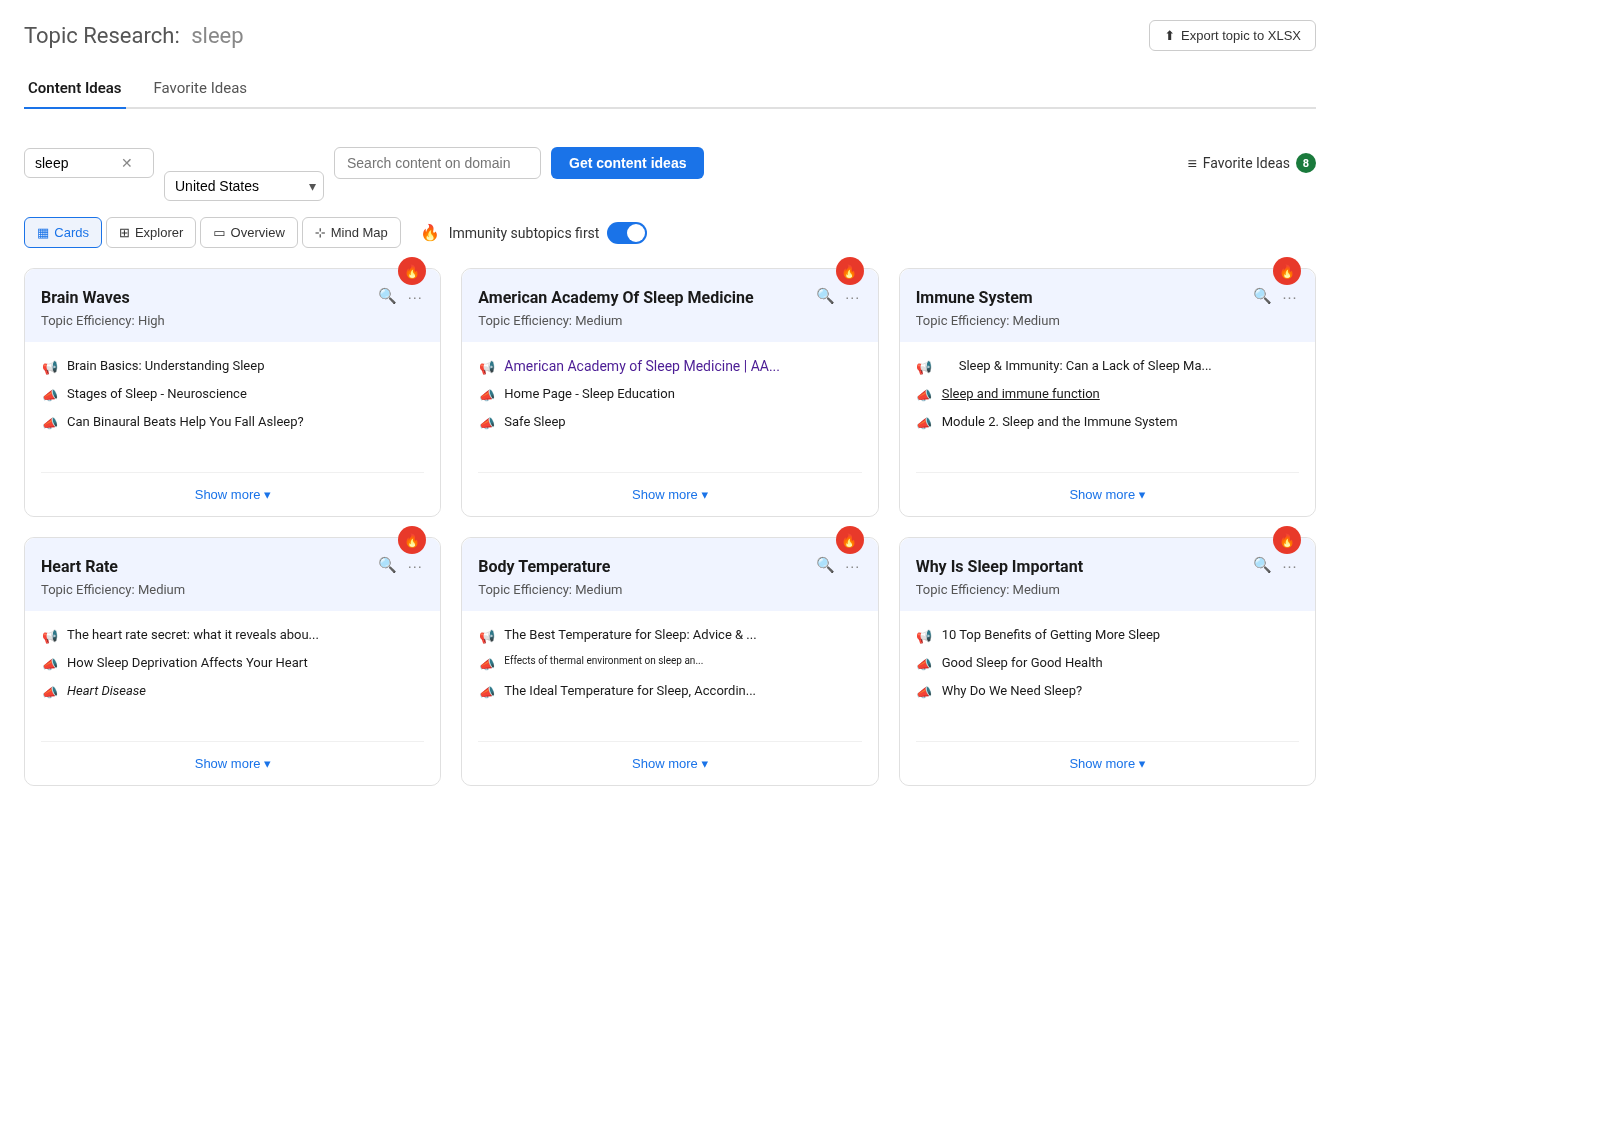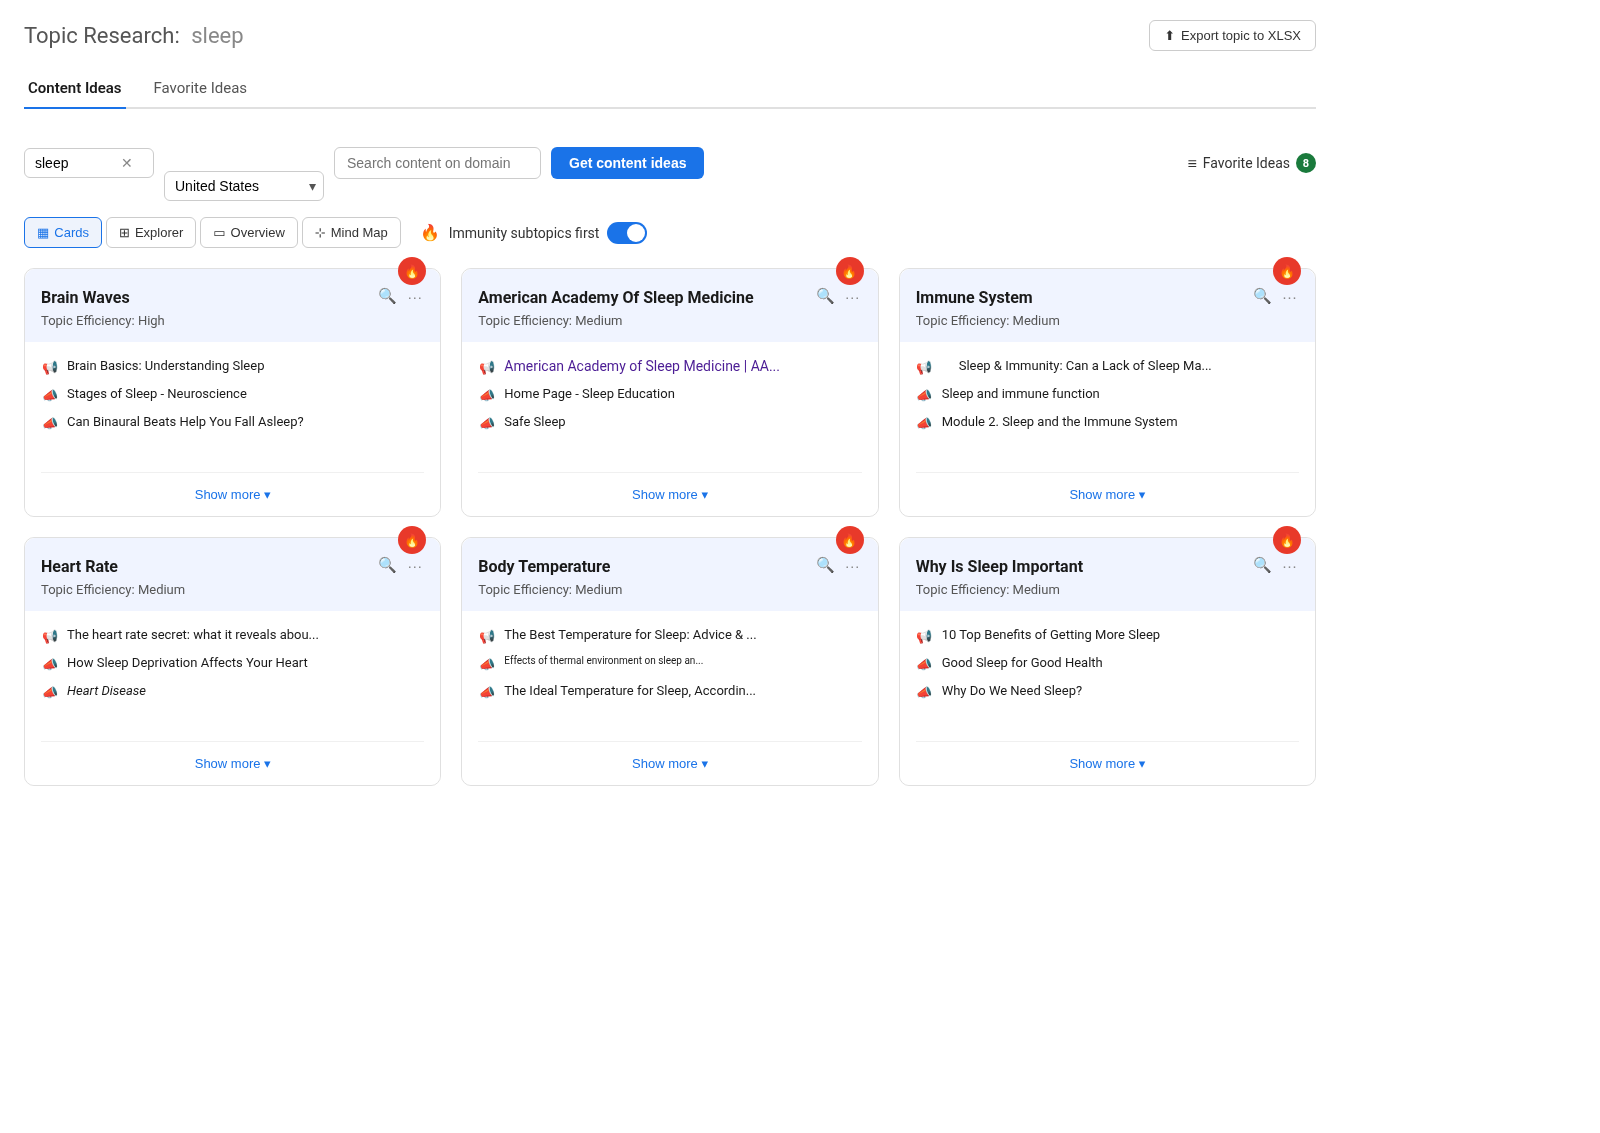--- a/index.html
+++ b/index.html
@@ -516,21 +516,21 @@
       <div class="card-item-icon">
         <span class="icon-trending" style="font-size:13px;">📢</span>
       </div>
       <span style="font-size:13px;color:#1a1a1a;margin-left:17px;">Sleep &amp; Immunity: Can a Lack of Sleep Ma...</span>
     </div>
 
     <div class="card-item">
       <div class="card-item-icon">
         <span class="icon-regular" style="font-size:13px;">📣</span>
       </div>
-      <span style="font-size:13px;color:#1a1a1a;">Sleep and immune function</span>
+      <span style="font-size:13px;color:#1a1a1a;text-decoration:underline;">Sleep and immune function</span>
     </div>
 
     <div class="card-item">
       <div class="card-item-icon">
         <span class="icon-regular" style="font-size:13px;">📣</span>
       </div>
       <span style="font-size:13px;color:#1a1a1a;">Module 2. Sleep and the Immune System</span>
     </div>
 
       </div>

